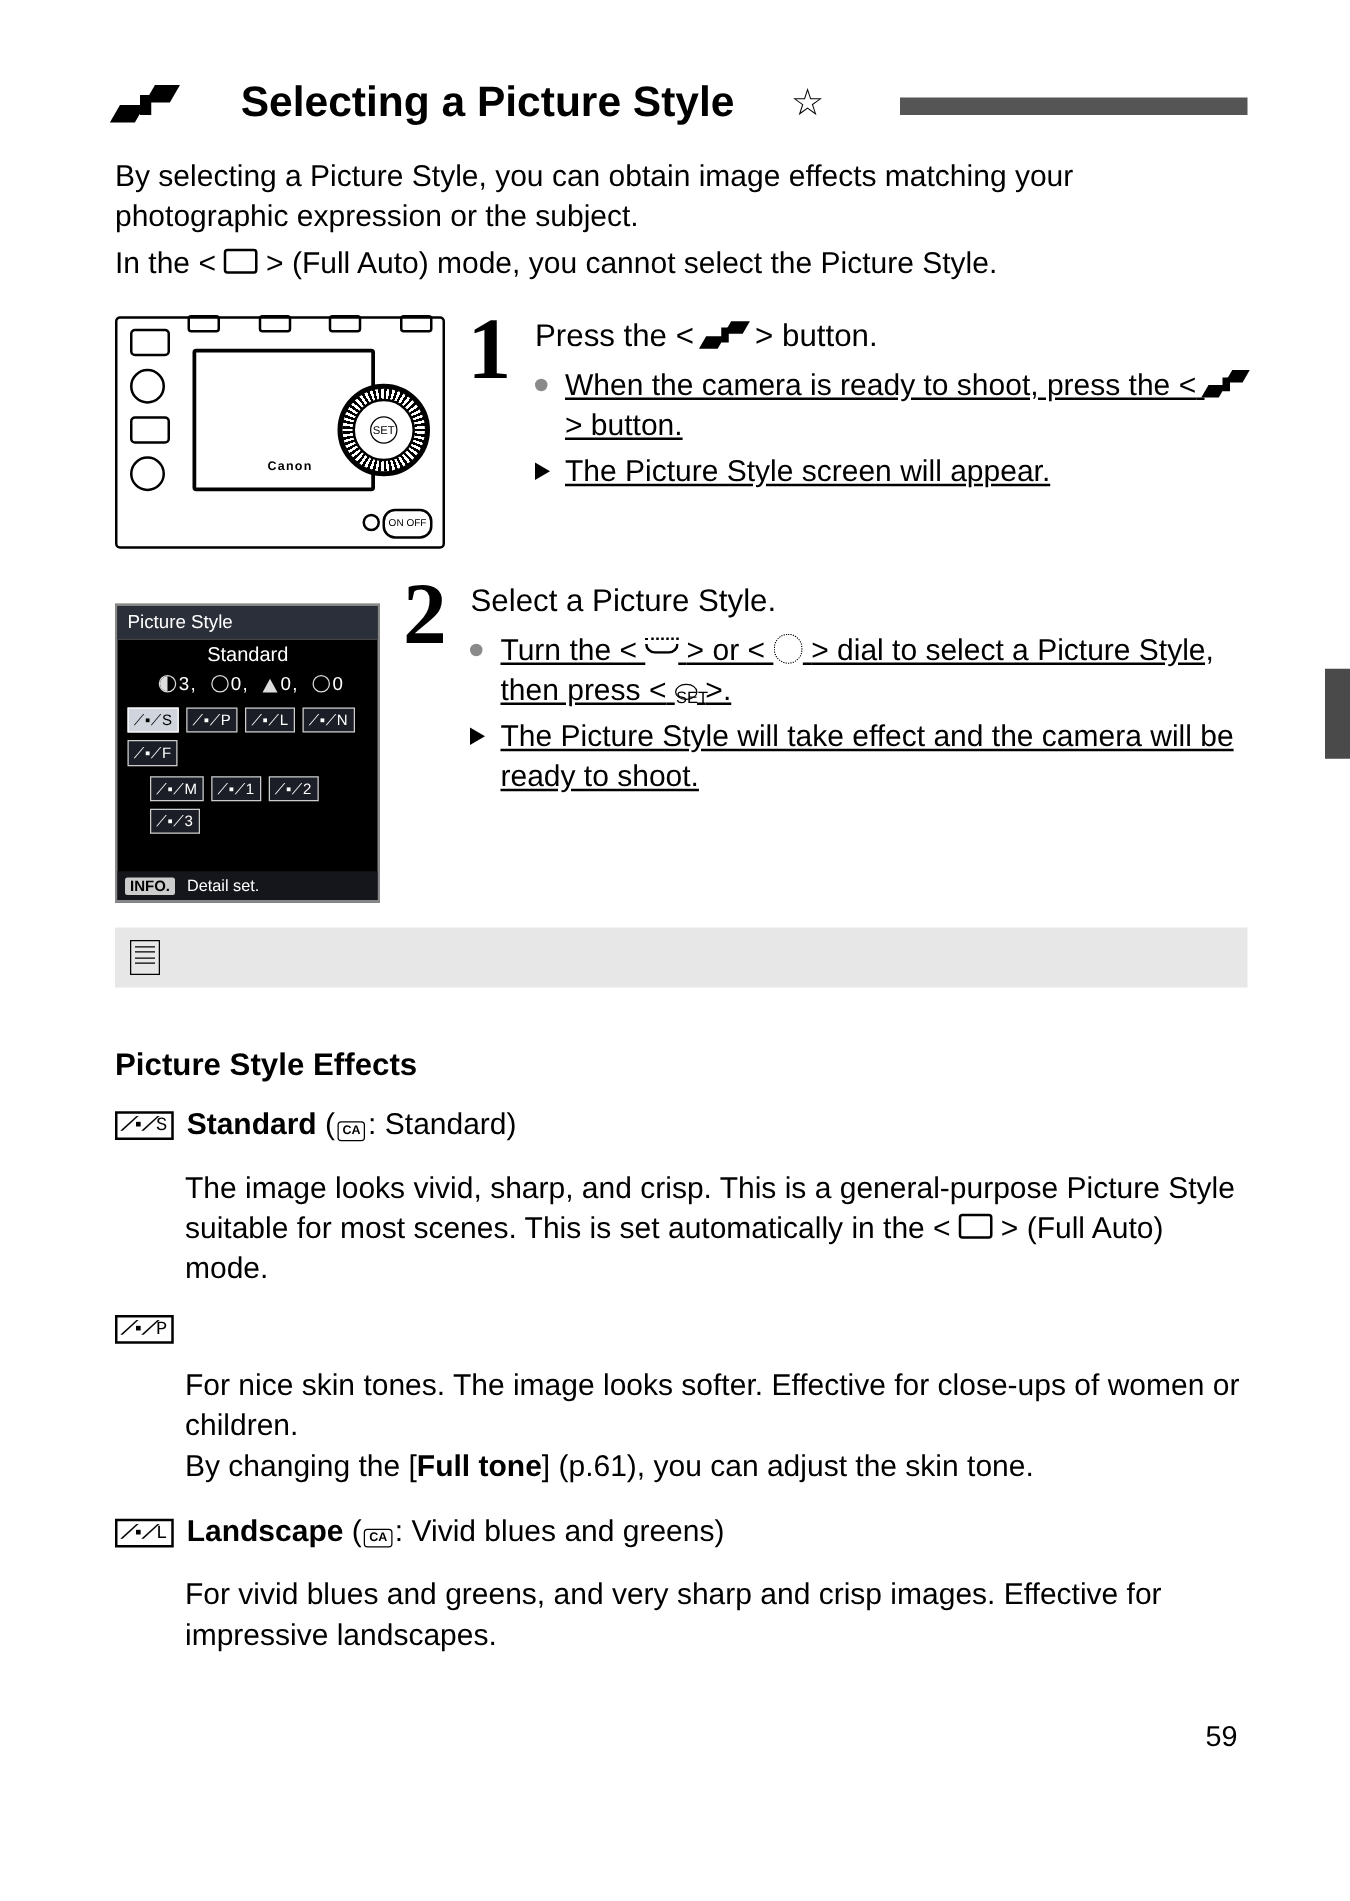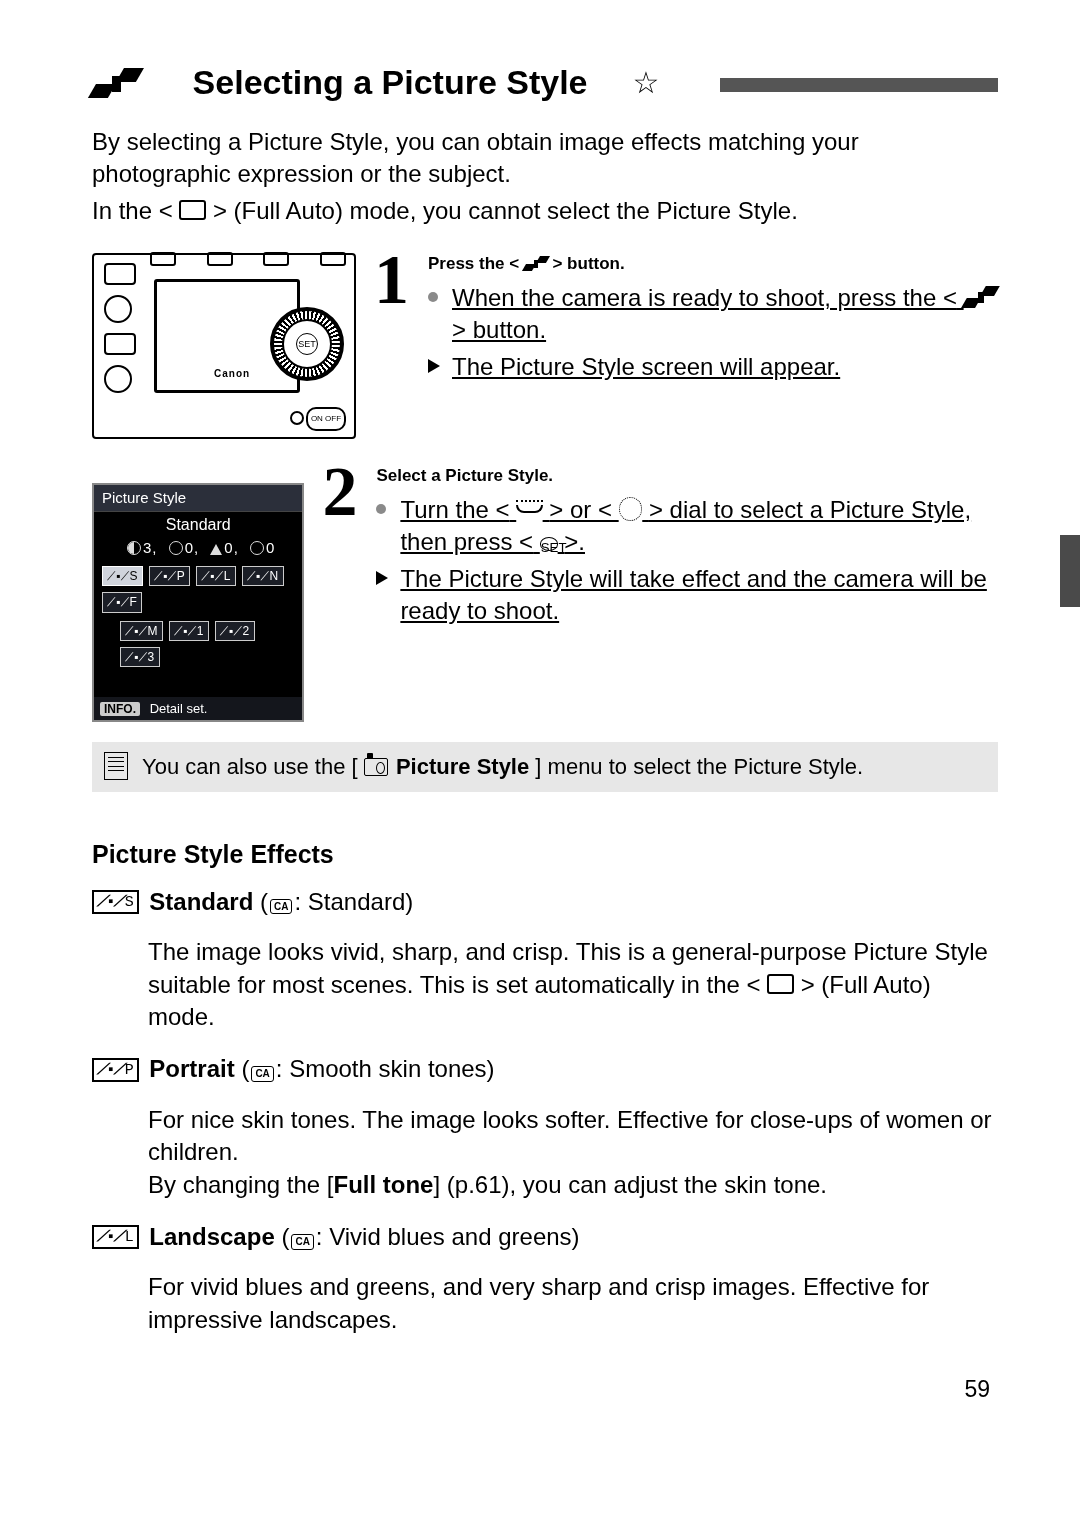--- a/index.html
+++ b/index.html
@@ -111,22 +111,22 @@
   }
   .bignum {
     position:absolute;
     left:-12px; top:-20px;
     font-size: 70px;
     font-weight: bold;
     font-family: "Georgia", serif;
     color:#000;
   }
   .step-head {
-    font-weight: bold;
-    font-size: 17px;
+    font-weight: normal;
+    font-size: 25px;
     margin-left: 42px;
     margin-bottom: 6px;
   }
   .step-body {
     margin-left: 42px;
     text-decoration: underline;
   }
   .step-body .row {
     display:flex;
     align-items:flex-start;
@@ -396,26 +396,20 @@
         <div class="row">
           <span class="tri"></span>
           <span class="text">The Picture Style will take effect and the camera will be ready to shoot.</span>
         </div>
       </div>
     </div>
   </div>
 
   <div class="note-box">
     <div class="note-icon"></div>
-    <div>
-      <span>You can also use the [</span>
-      <span class="cam-icon"></span>
-      <b> Picture Style</b>
-      <span>] menu to select the Picture Style.</span>
-    </div>
   </div>
 
   <div class="side-tab"></div>
 
   <div class="section-head">Picture Style Effects</div>
 
   <div class="effects-item">
     <div class="head">
       <span class="style-chip"><span class="ps-mini">⟋▪⟋</span><span>S</span></span>
       <span>
@@ -427,25 +421,20 @@
     <div class="desc">
       <span>The image looks vivid, sharp, and crisp. This is a general-purpose Picture Style suitable for most scenes. This is set automatically in the &lt;</span>
       <span class="square"></span>
       <span>&gt; (Full Auto) mode.</span>
     </div>
   </div>
 
   <div class="effects-item">
     <div class="head">
       <span class="style-chip"><span class="ps-mini">⟋▪⟋</span><span>P</span></span>
-      <span>
-        <span class="name">Portrait</span>
-        <span> (</span><span class="ca-chip">CA</span><span>: </span>
-        <span>Smooth skin tones</span><span>)</span>
-      </span>
     </div>
     <div class="desc">
       <div>For nice skin tones. The image looks softer. Effective for close-ups of women or children.</div>
       <div>
         <span>By changing the [</span><b>Full tone</b><span>] (p.61), you can adjust the skin tone.</span>
       </div>
     </div>
   </div>
 
   <div class="effects-item">

